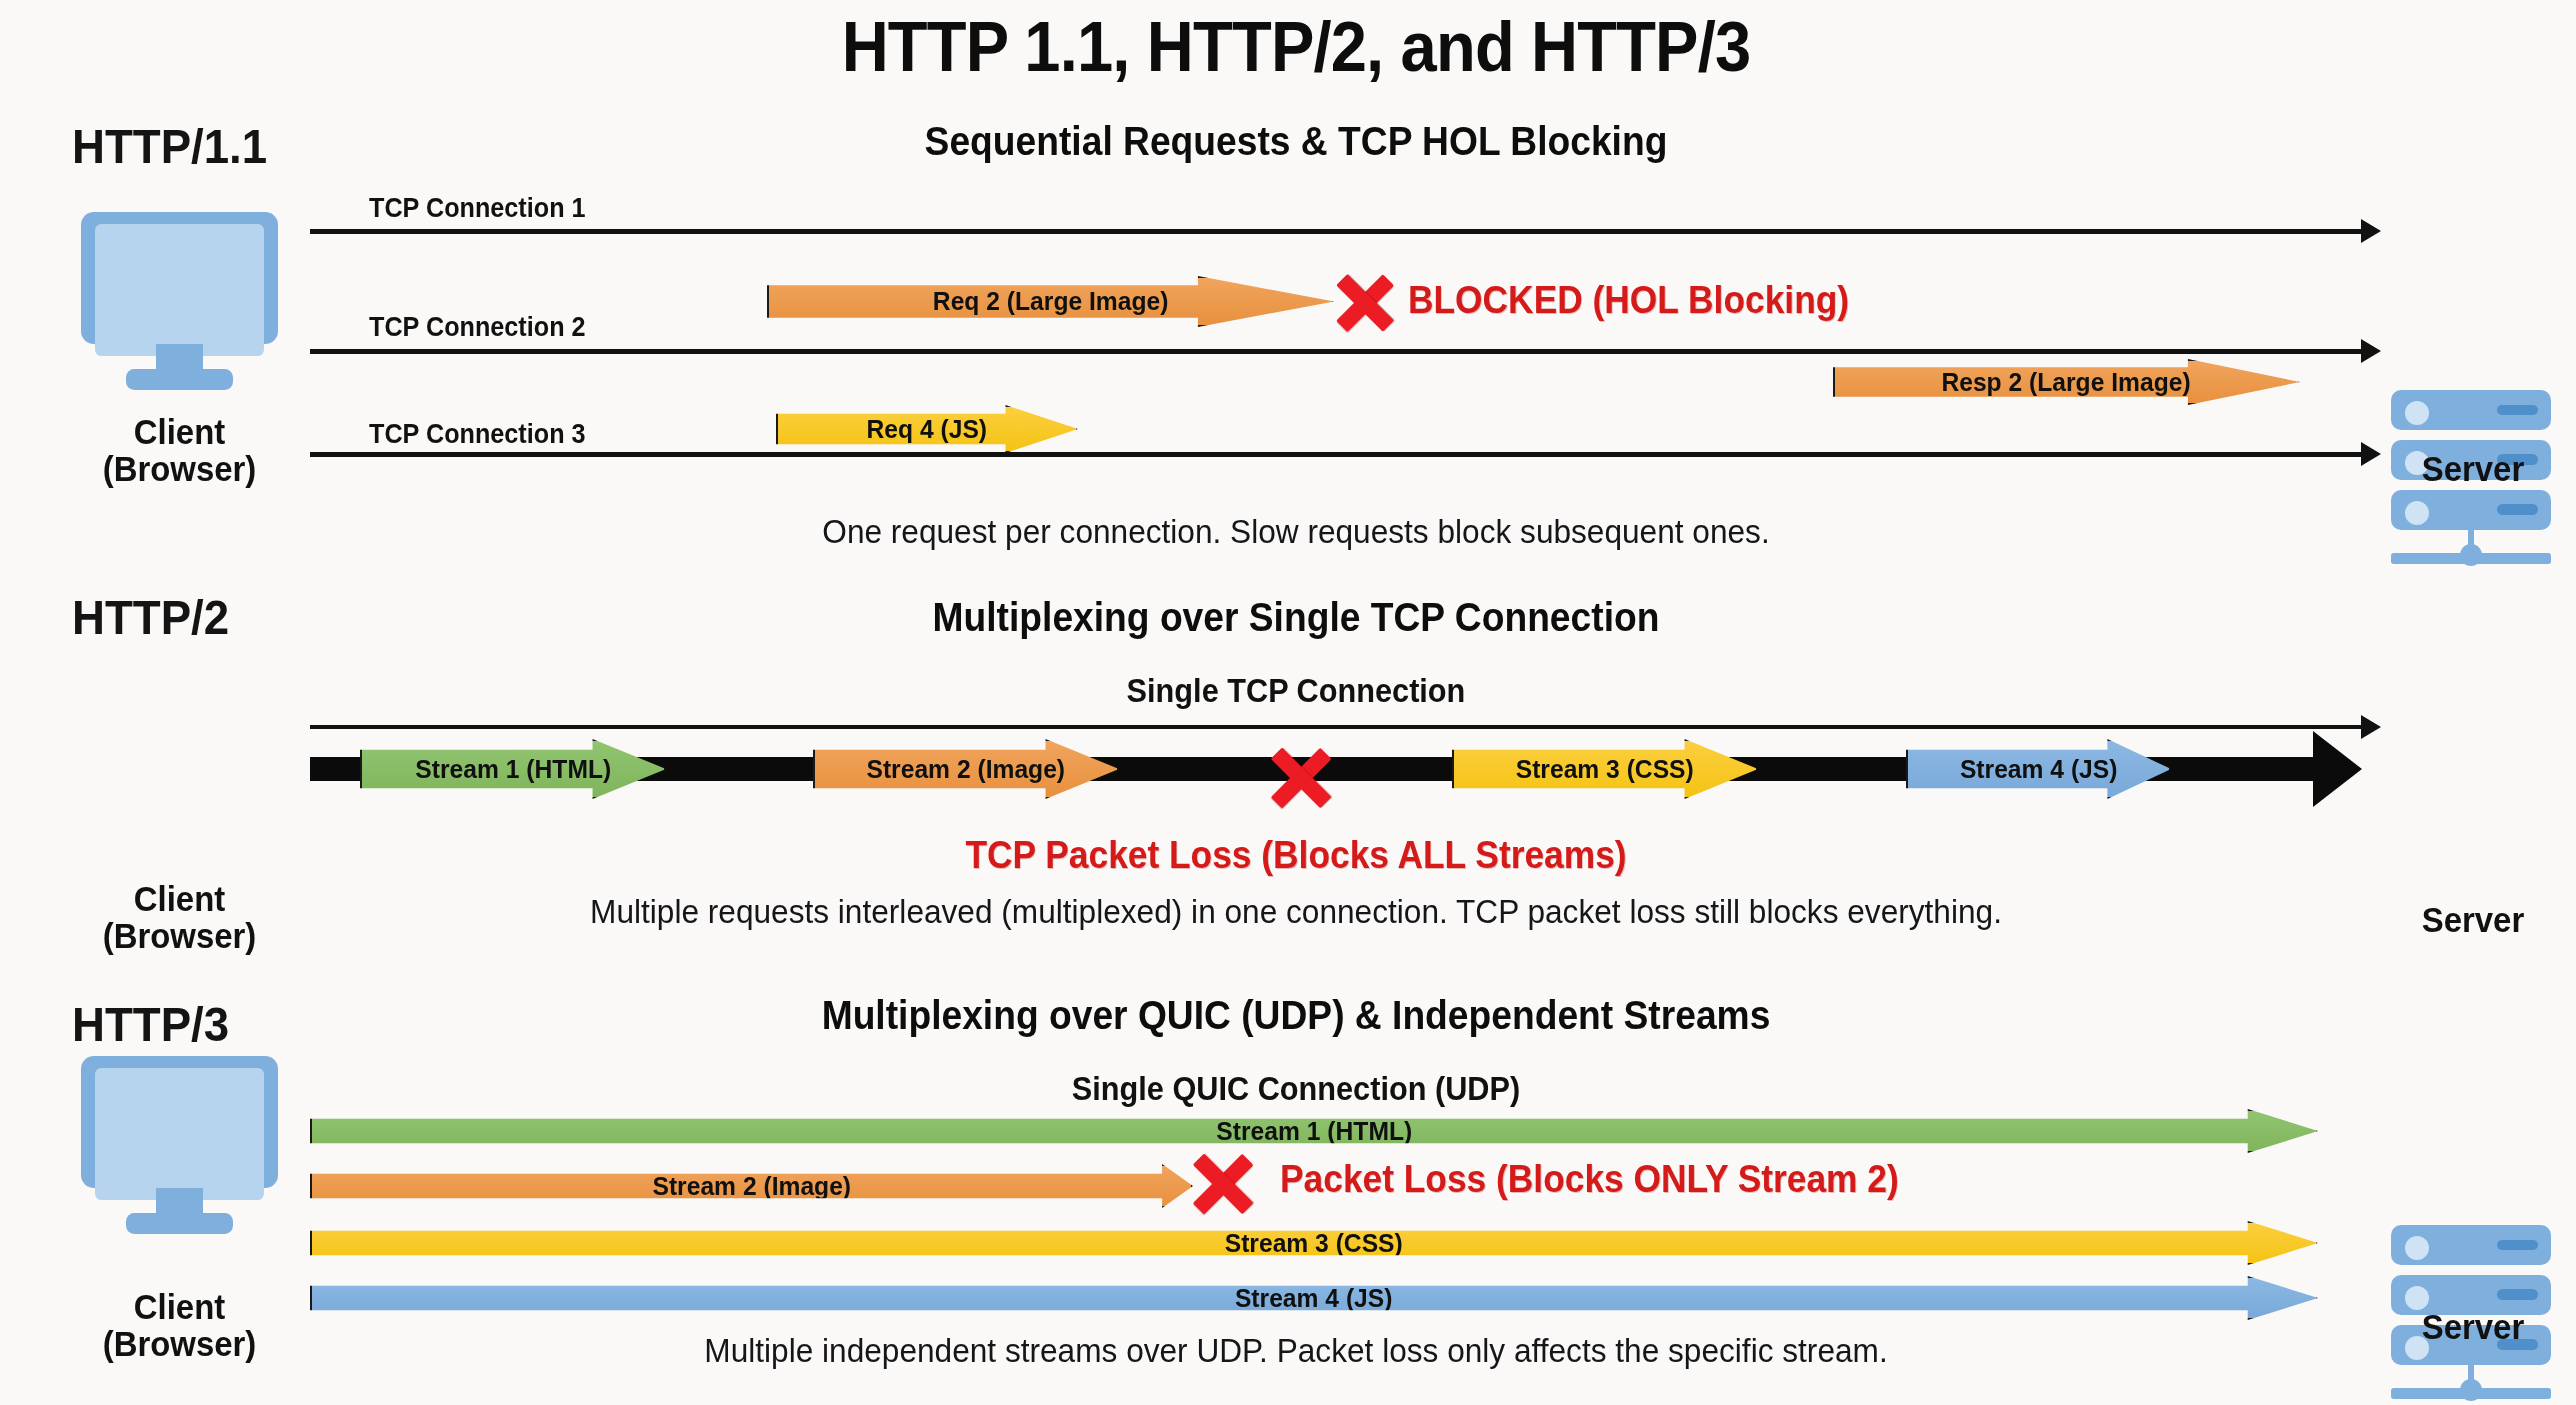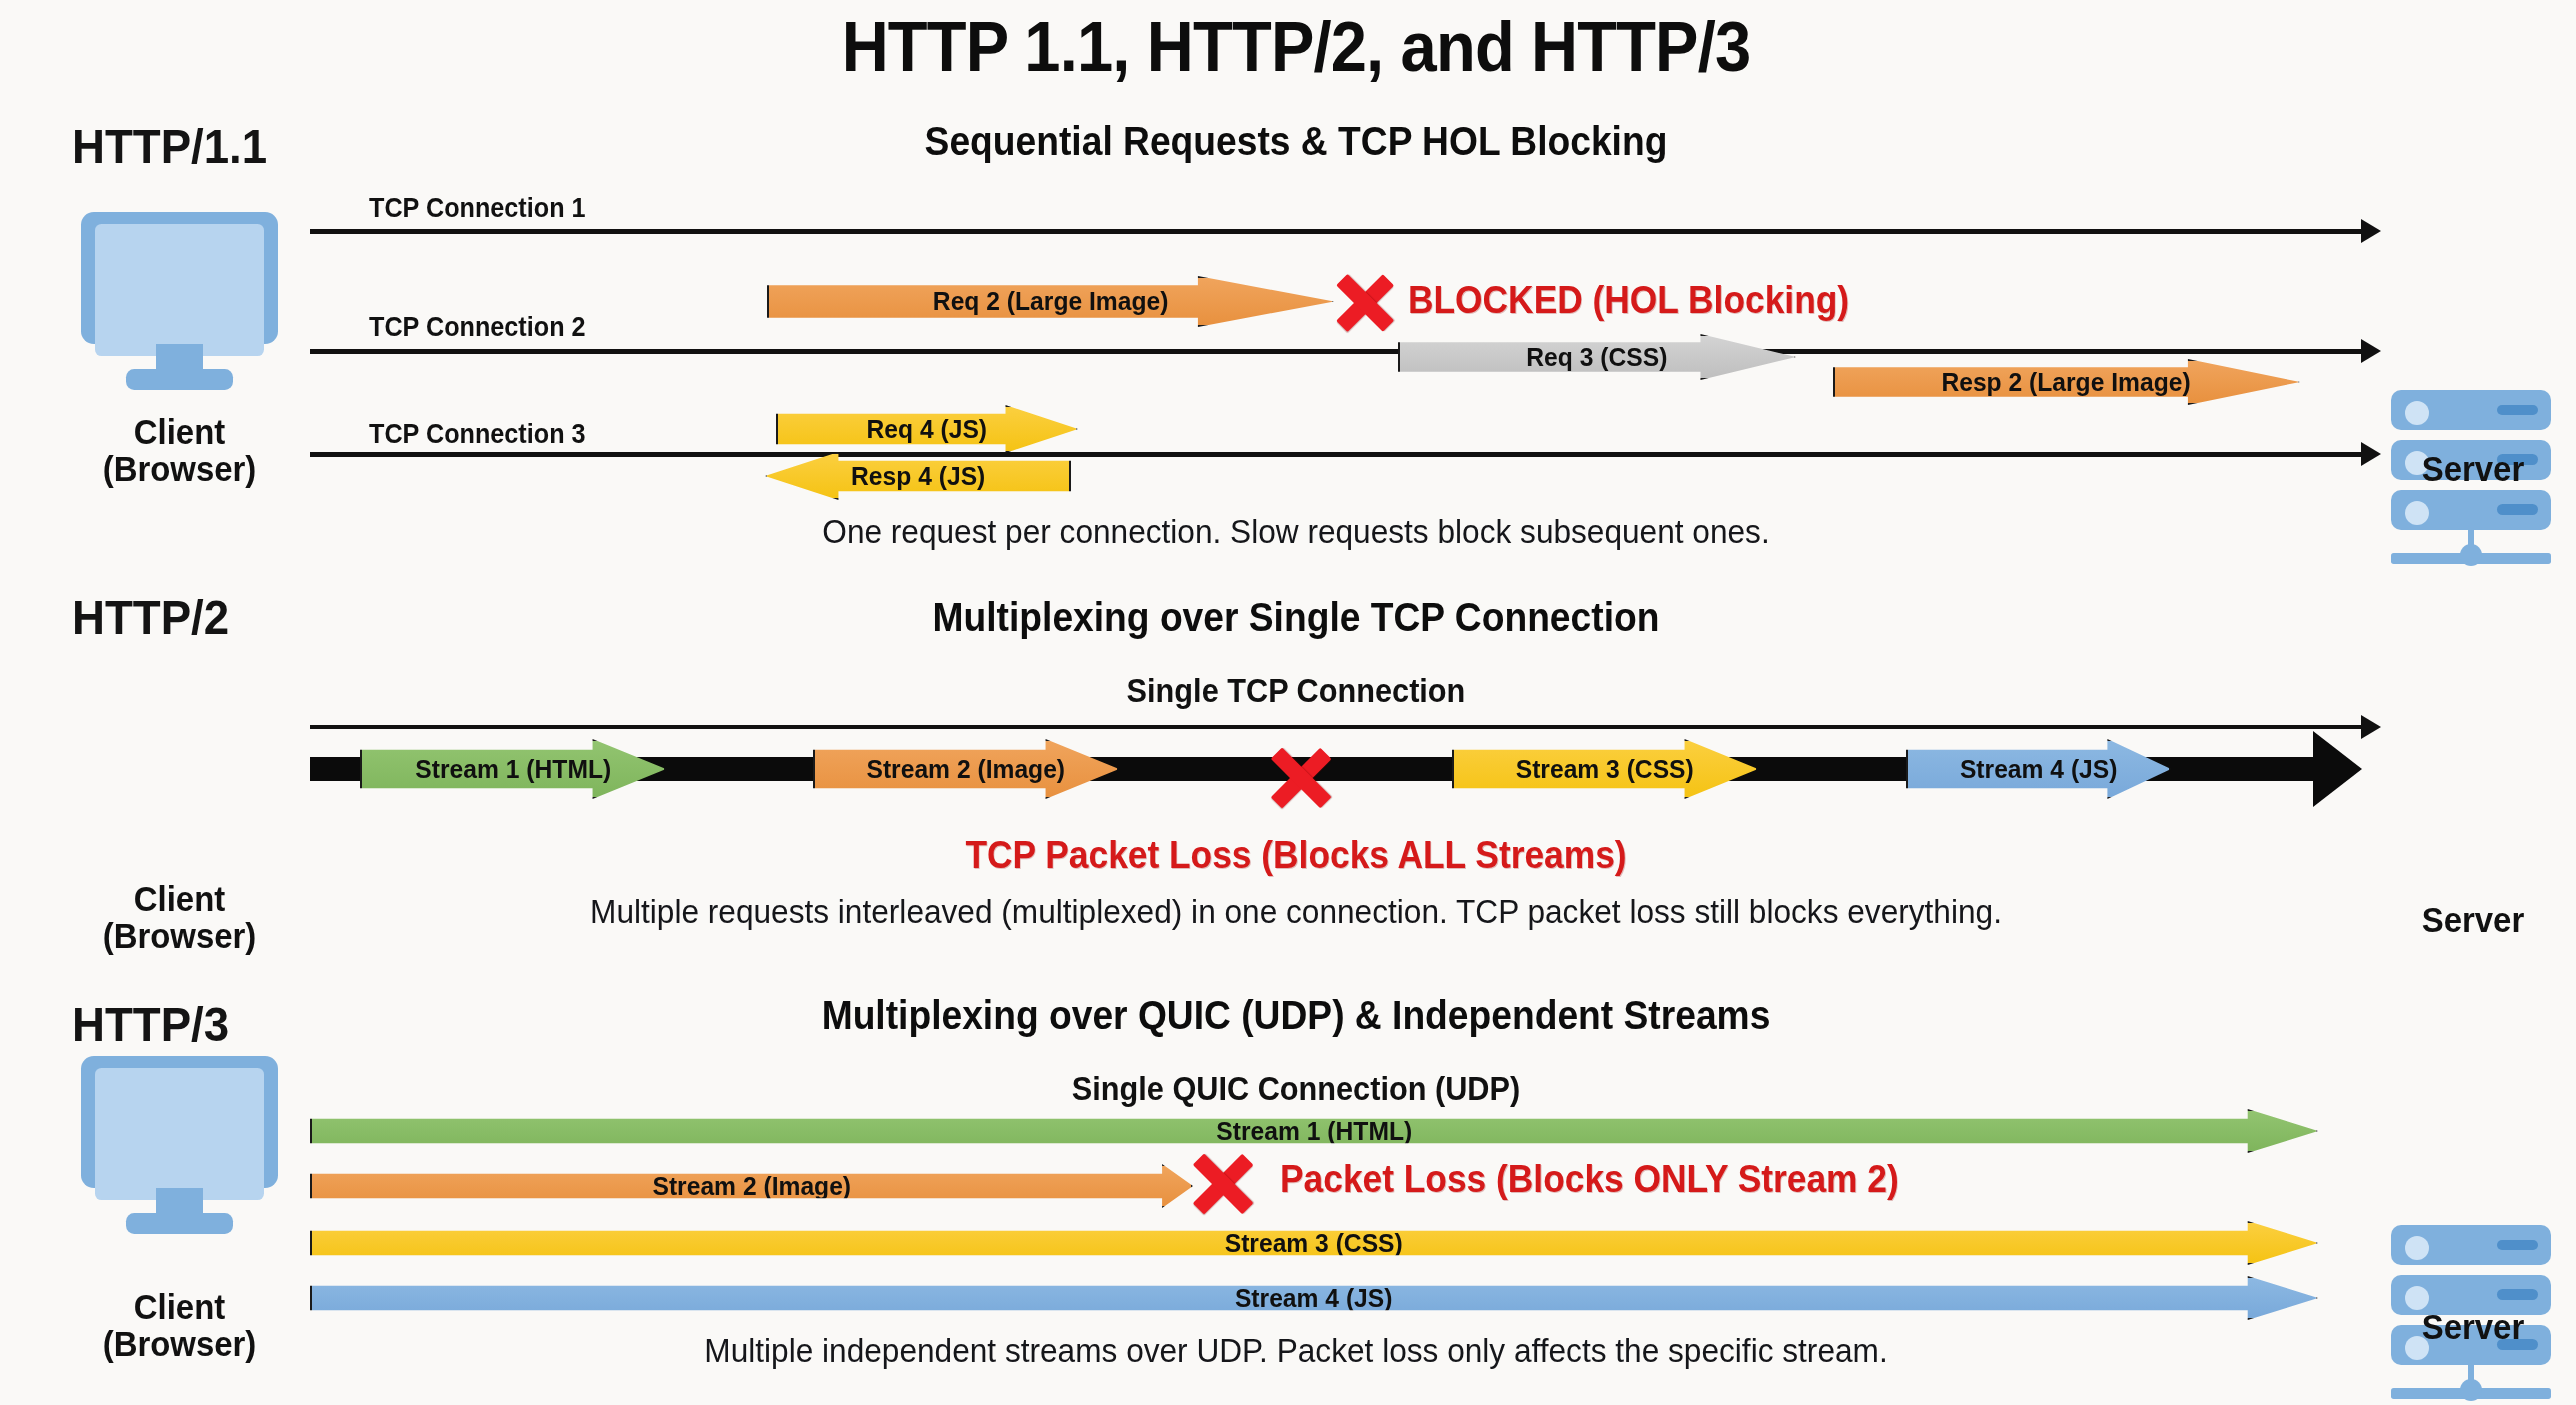--- a/index.html
+++ b/index.html
@@ -213,36 +213,30 @@
 
   <div class="abs barrow right o" style="left:759px;top:276px;width:567px;height:51px;">
     <span>Req 2 (Large Image)</span>
   </div>
   <div class="abs xmark big" style="left:1324px;top:270px;width:66px;height:66px;">
       <i></i>
       <i></i>
     </div>
   <div class="abs red-note" style="left:1400px;top:279px;">BLOCKED (HOL Blocking)</div>
 
-  <div class="abs barrow right gr" style="left:1390px;top:334px;width:398px;height:46px;">
-    <span>Req 3 (CSS)</span>
-  </div>
 
   <div class="abs barrow right o" style="left:1825px;top:359px;width:467px;height:46px;">
     <span>Resp 2 (Large Image)</span>
   </div>
 
   <div class="abs conn-label" style="left:361px;top:418px;">TCP Connection 3</div>
   <div class="abs baseline" style="left:302px;top:452px;width:2054px;"></div>
 
   <div class="abs barrow right y" style="left:768px;top:405px;width:302px;height:48px;">
     <span>Req 4 (JS)</span>
-  </div>
-  <div class="abs barrow left y" style="left:757px;top:452px;width:306px;height:48px;">
-    <span>Resp 4 (JS)</span>
   </div>
 
   <div class="abs caption" style="left:0;top:512px;">One request per connection. Slow requests block subsequent ones.</div>
 
   <div class="abs proto-label" style="left:64px;top:590px;">HTTP/2</div>
 
   <div class="abs section-title" style="left:0;top:595px;">Multiplexing over Single TCP Connection</div>
 
   <div class="abs monitor" style="left:73px;top:686px;width:197px;height:178px;">
     <div class="screen"></div>

